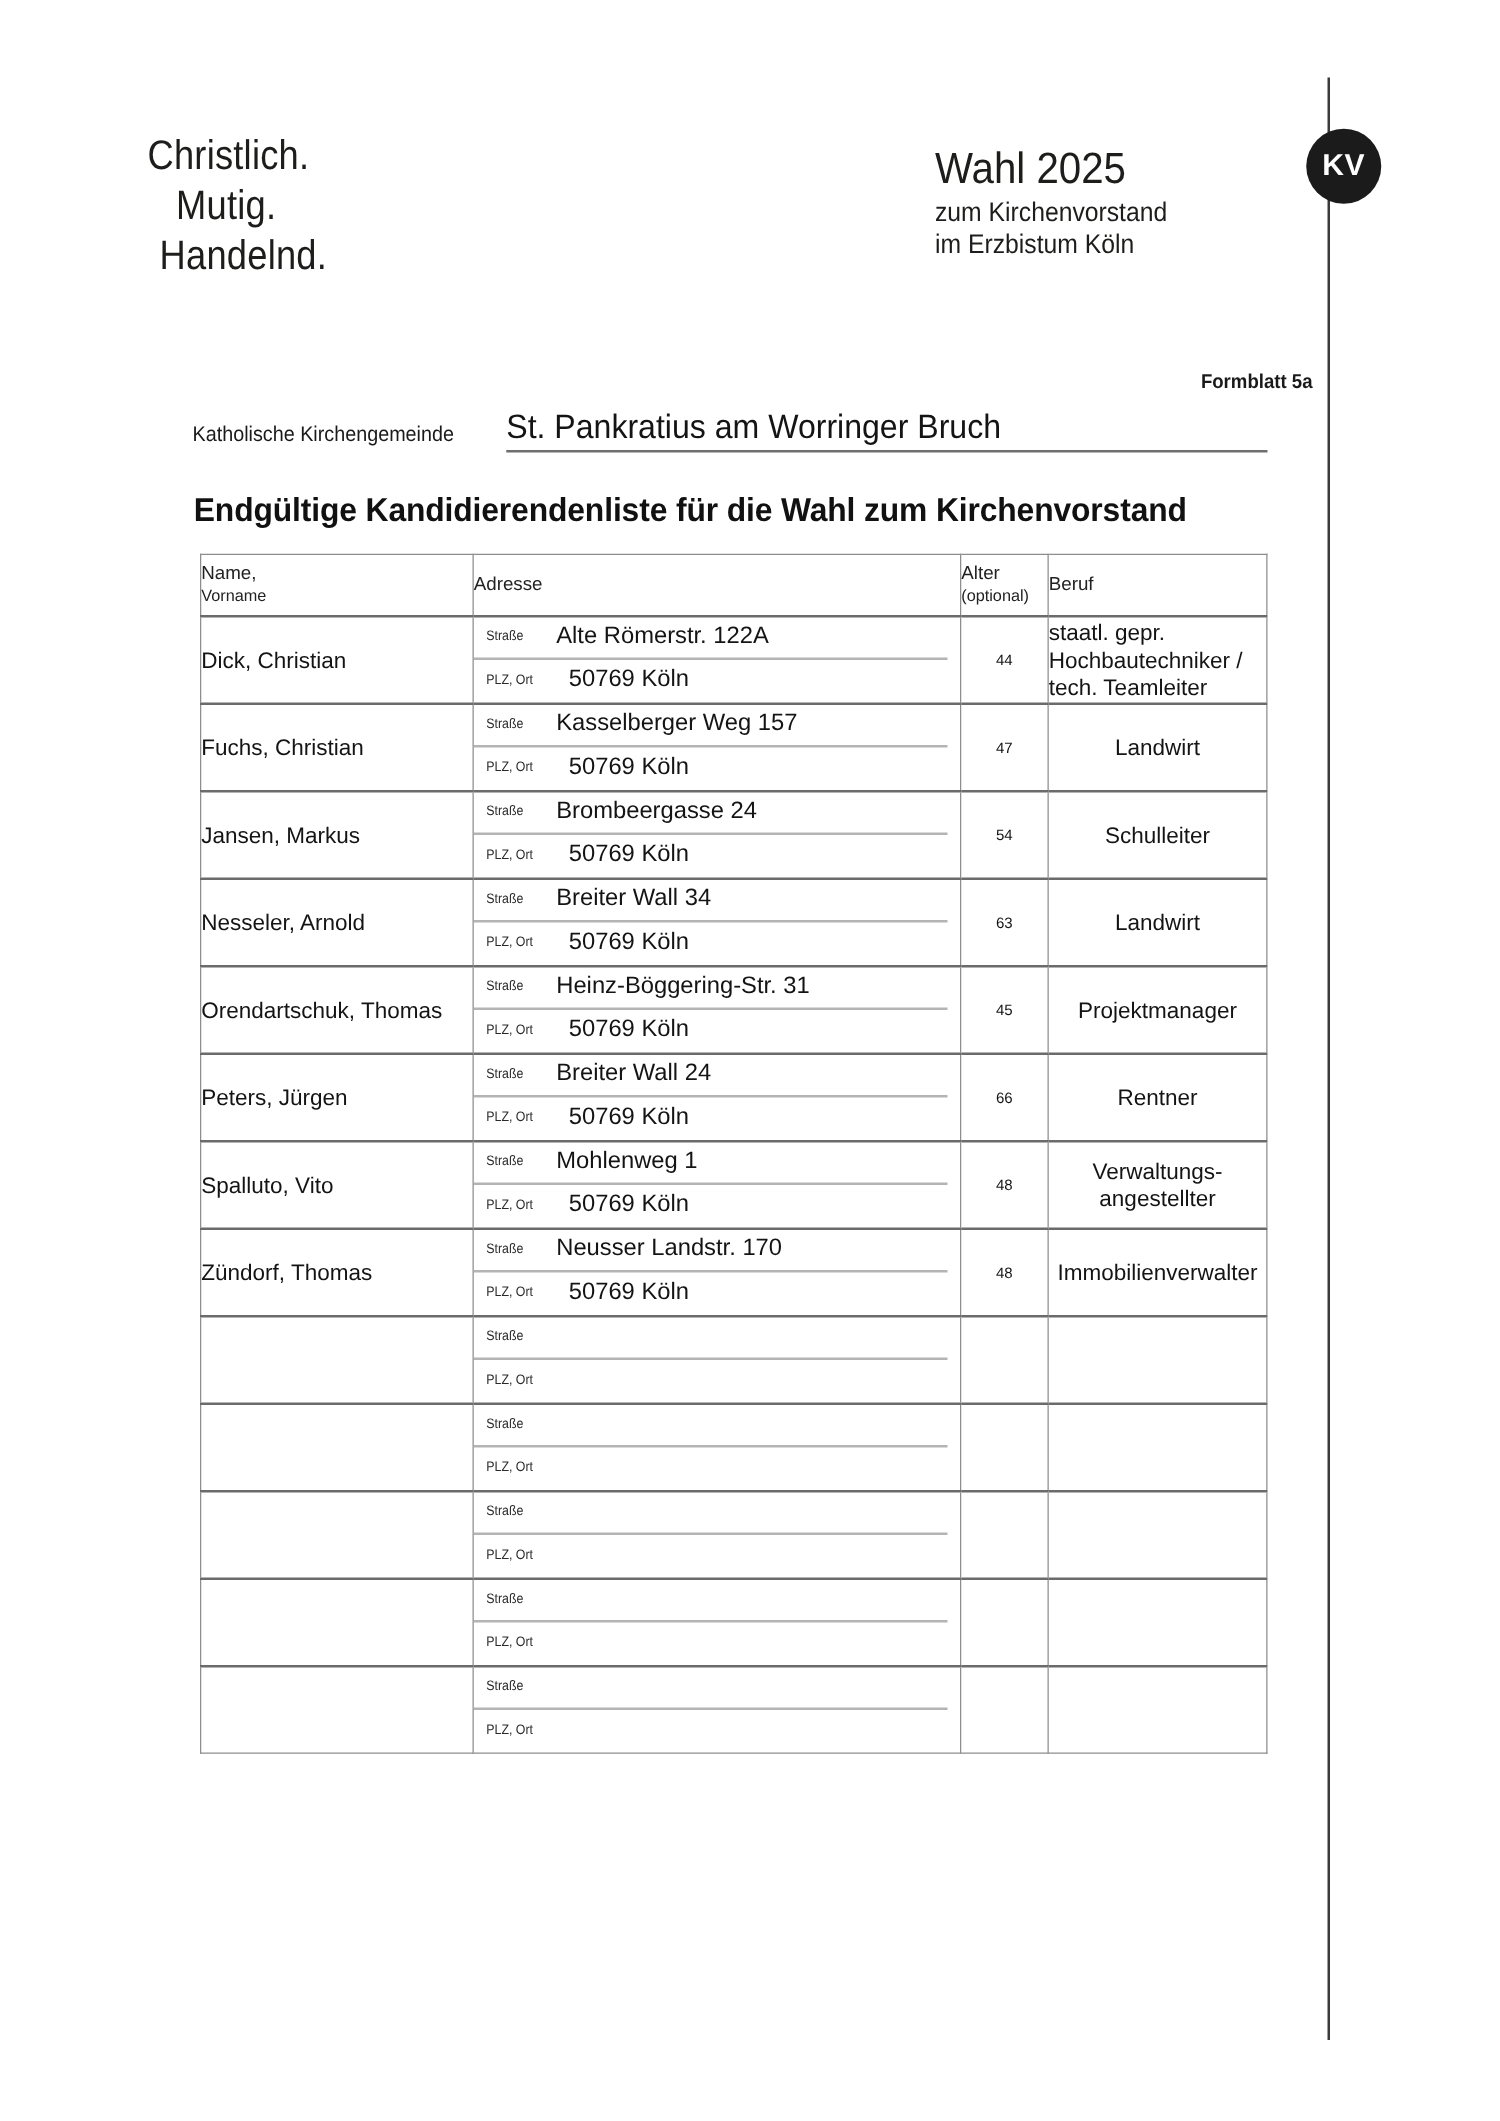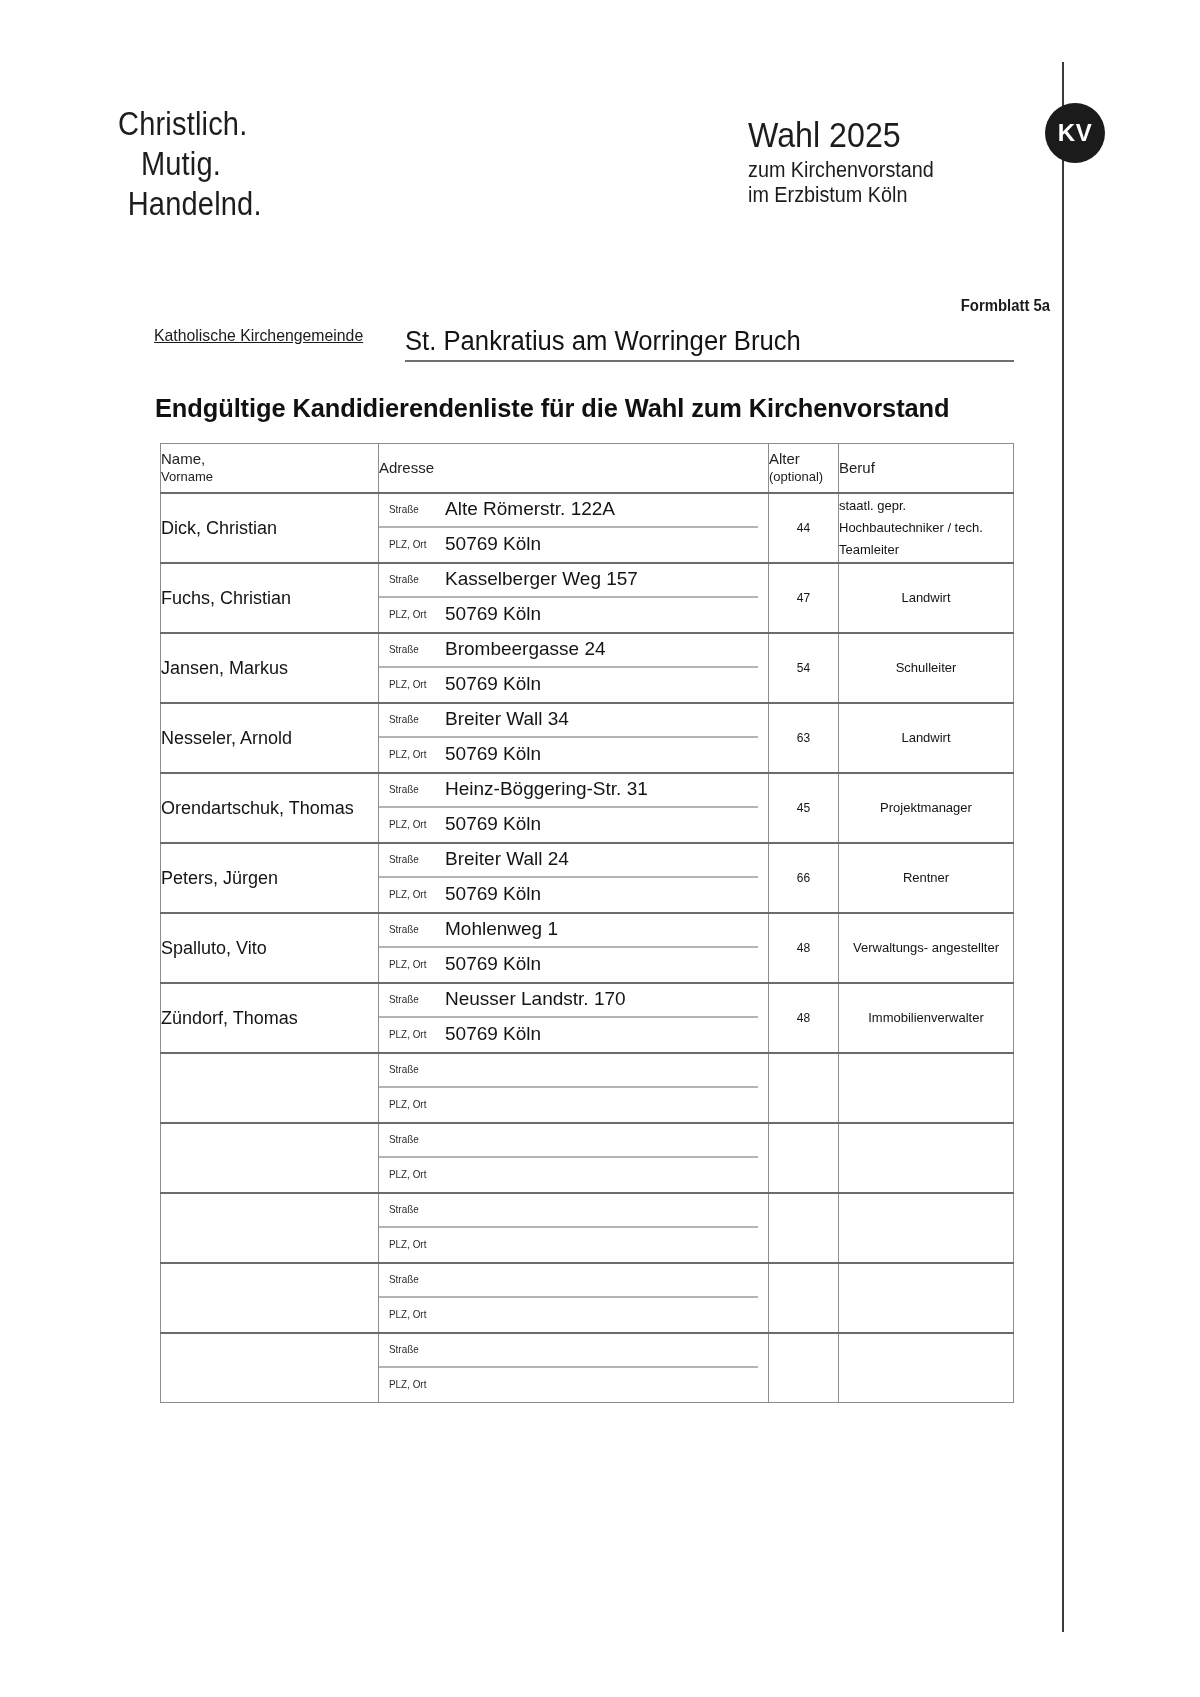--- a/index.html
+++ b/index.html
@@ -100,22 +100,21 @@
     transform-origin: right top;
   }
 
   
   .parish-row {
     position: absolute;
     left: 154px;
     top: 326px;
     width: 860px;
     display: flex;
-    align-items: flex-start;
-    text-decoration: underline;
+    align-items: flex-end;
   }
   .parish-label {
     font-family: "Liberation Sans Narrow", "Liberation Sans", sans-serif;
     font-size: 17px;
     color: #1a1a1a;
     white-space: nowrap;
     padding-bottom: 4px;
     transform: scaleX(0.93);
     transform-origin: left bottom;
   }
@@ -206,21 +205,21 @@
   .addr-cell { padding: 0; }
   .addr-sub {
     display: flex;
     align-items: center;
     height: 34px;
     box-sizing: border-box;
     padding: 0 0 0 10px;
     margin: 0 10px 0 0;
     border-bottom: 2px solid #b4b4b4;
   }
-  .addr-sub.last { border-bottom: none; }
+  .addr-sub.last { border-bottom: none; gap: 10px; }
   .addr-tag {
     font-family: "Liberation Sans Narrow", "Liberation Sans", sans-serif;
     font-size: 11px;
     color: #2a2a2a;
     white-space: nowrap;
     width: 56px;
     flex: 0 0 56px;
     padding-bottom: 3px;
     transform: scaleX(0.9);
     transform-origin: left bottom;
@@ -239,21 +238,21 @@
     font-family: "Liberation Sans Narrow", "Liberation Sans", sans-serif;
     font-size: 12px;
     color: #141414;
   }
 
   
   .job-cell {
     padding: 4px 10px;
     text-align: center;
     font-family: "Liberation Sans Narrow", "Liberation Sans", sans-serif;
-    font-size: 13px;
+    font-size: 18px;
     line-height: 22px;
     color: #141414;
   }
   .job-cell.left-al { text-align: left; }
 
   .empty-row .addr-sub { height: 34px; }
 </style>
 </head>
 <body>
 

